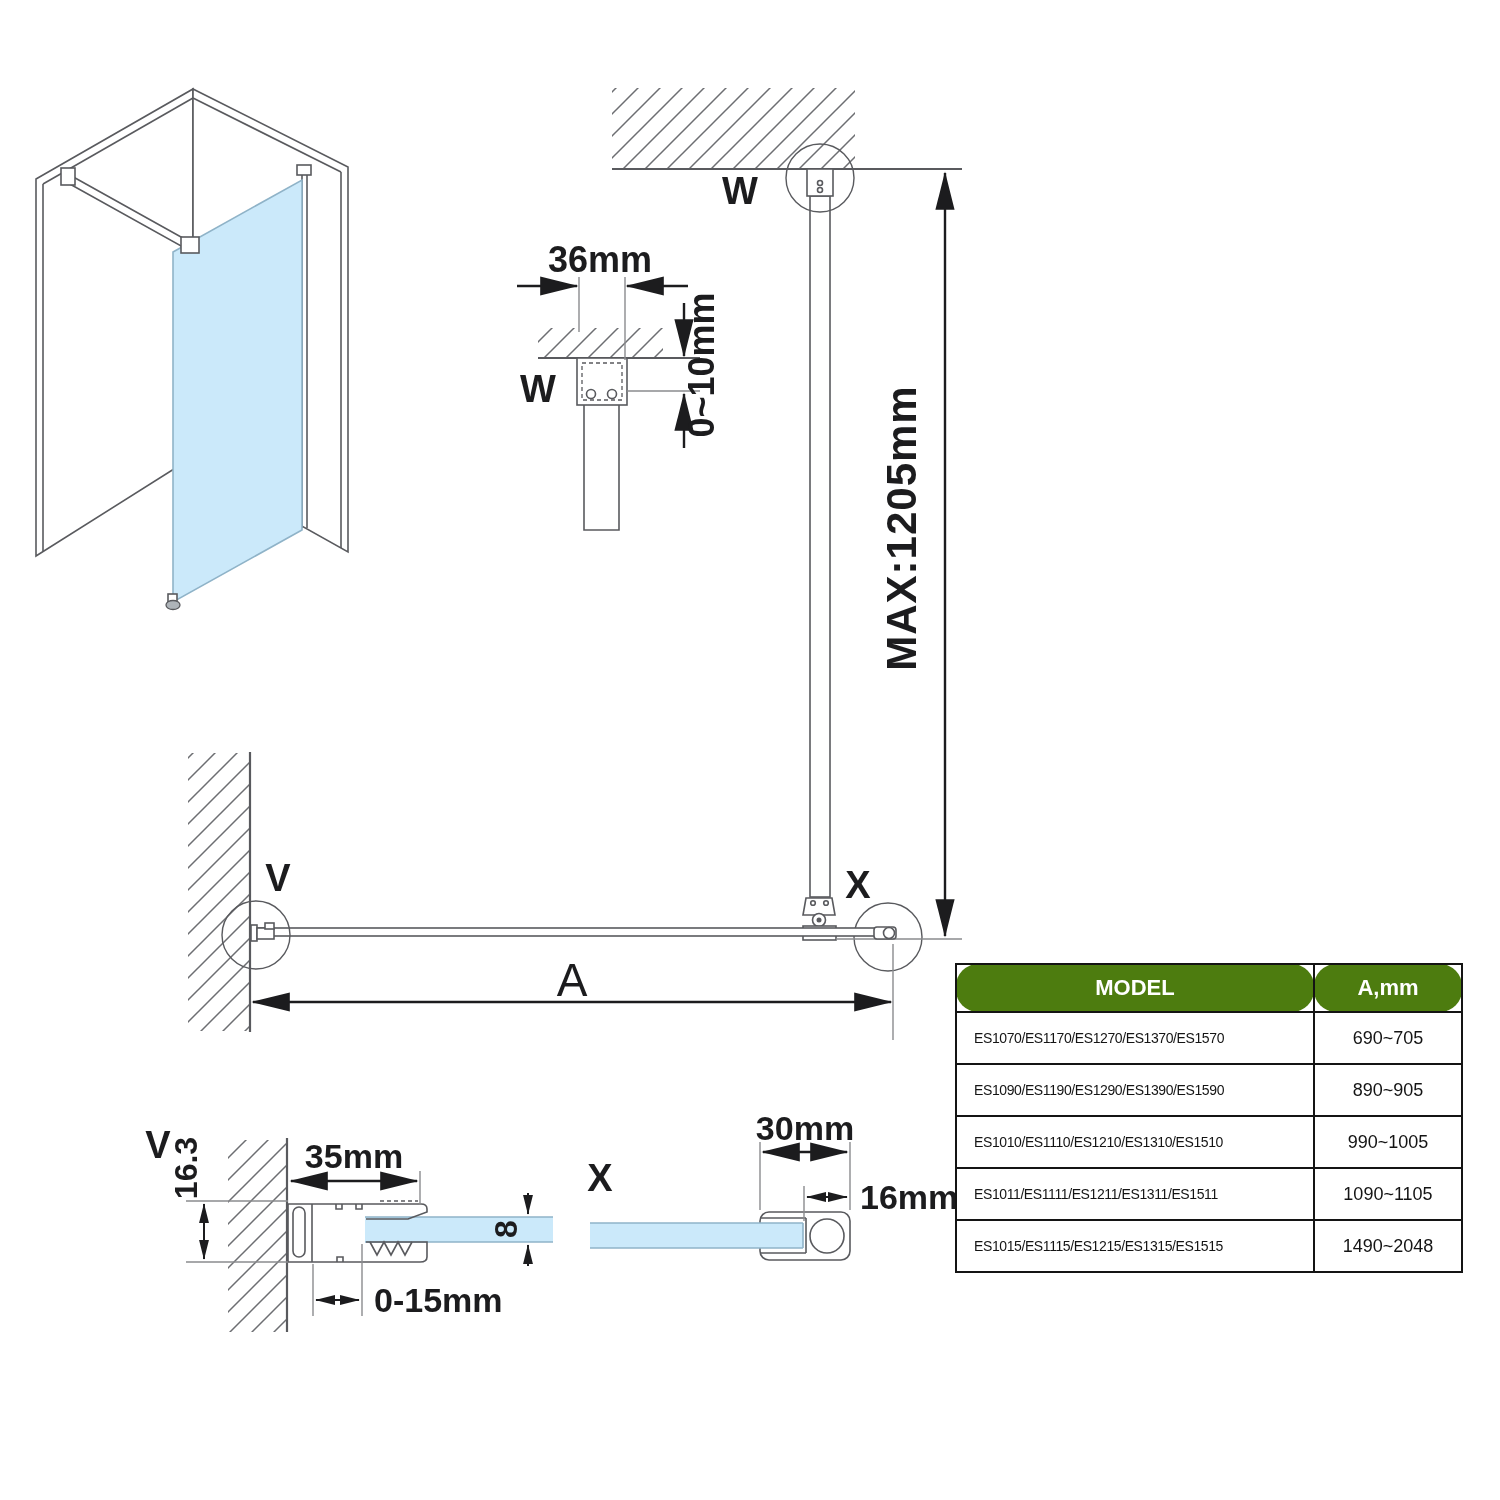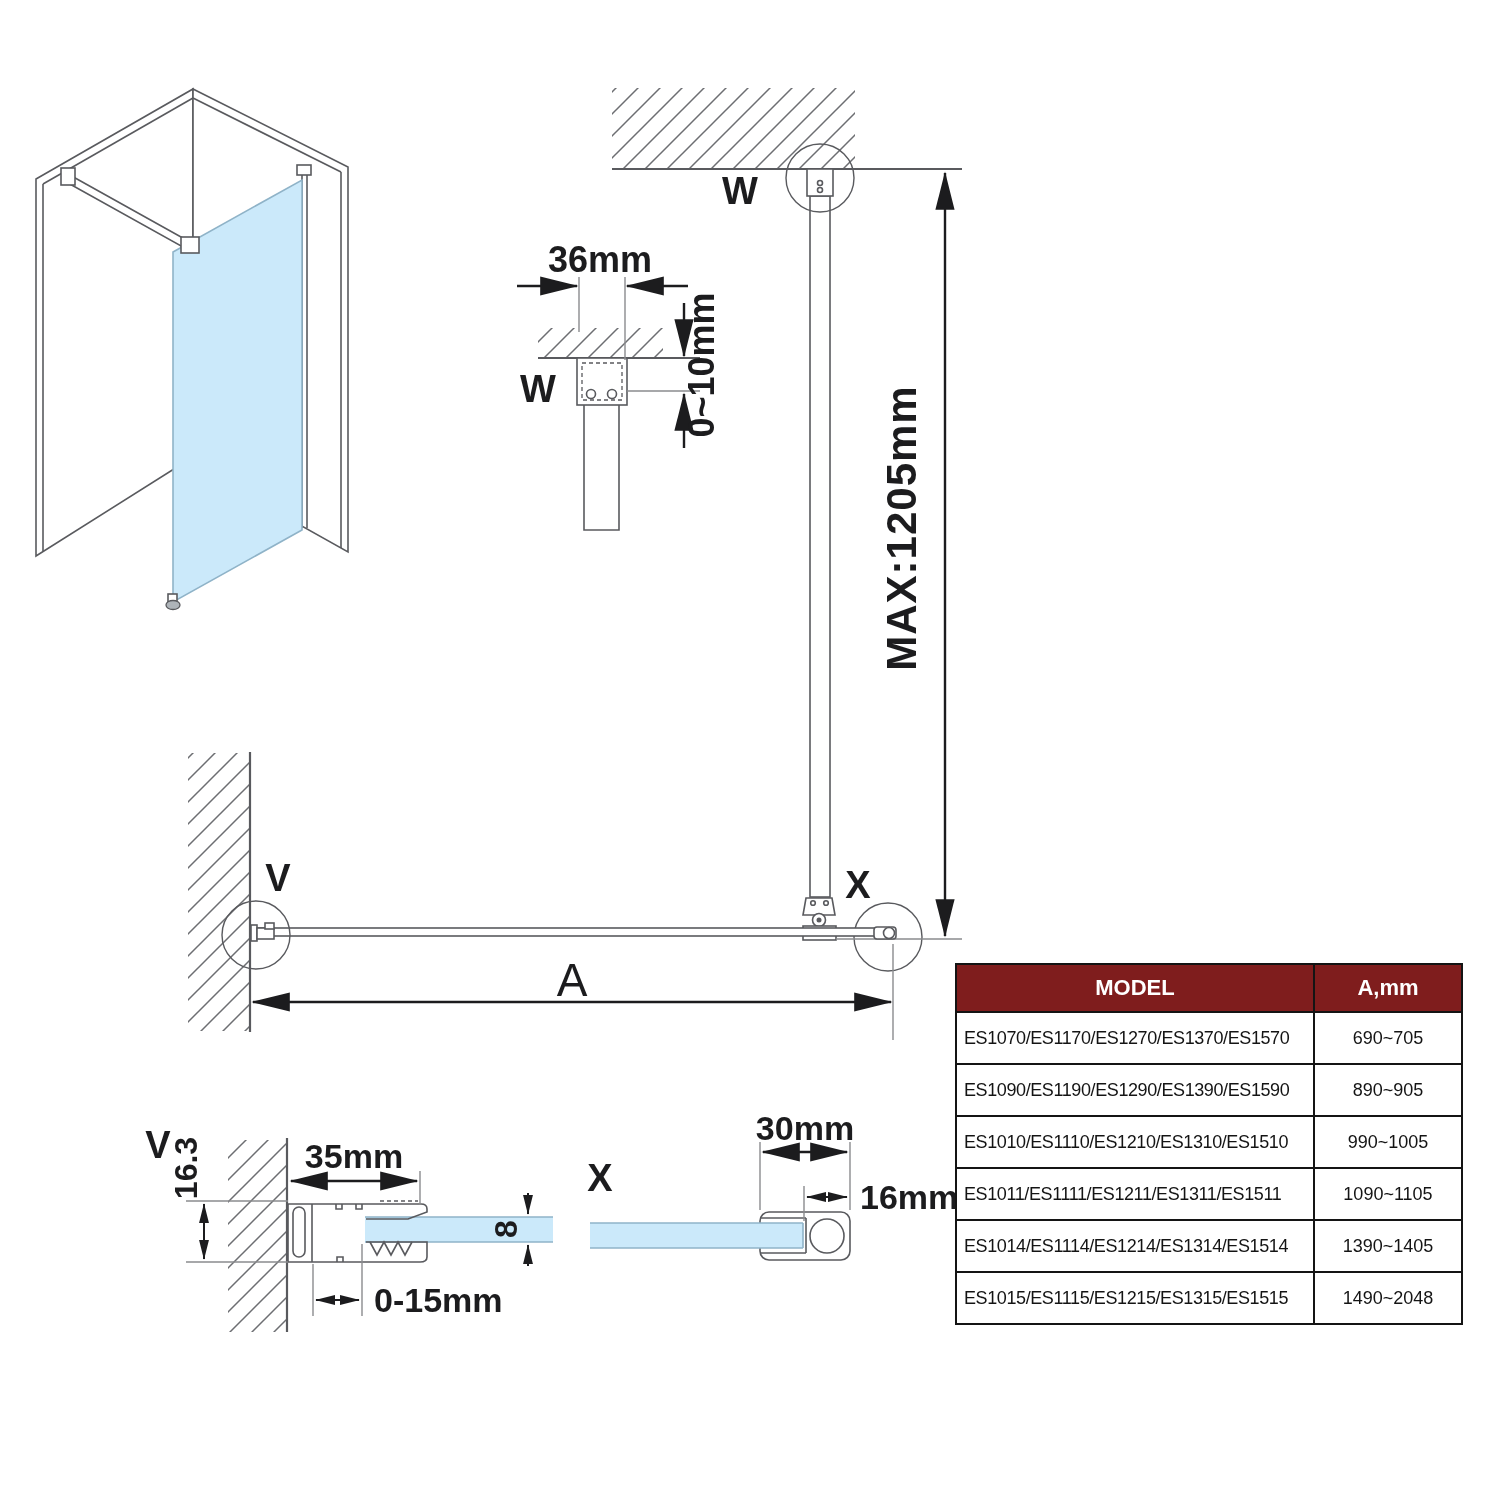--- a/index.html
+++ b/index.html
@@ -27,24 +27,24 @@
   .t36 {font-size:36px;}
   .t34 {font-size:34px;}
   .t32 {font-size:32px;}
   .tmax{font-size:42px;letter-spacing:1px;}
   .ta  {font-family:"Liberation Sans",sans-serif;font-weight:normal;font-size:46px;fill:#1c1c1e;}
 
   
   table.spec{position:absolute;left:955px;top:963px;width:506px;border-collapse:collapse;
              table-layout:fixed;background:#fff;}
   table.spec th,table.spec td{border:2px solid #141414;overflow:hidden;}
-  table.spec thead th{background:#7f1d1d;color:#ffffff;font-size:22px;font-weight:bold;
-             height:44px;text-align:center;}
+  table.spec thead th{background:#4d7c0f;color:#ffffff;font-size:22px;font-weight:bold;
+             height:44px;text-align:center;border-radius:22px;}
   table.spec td{height:48px;color:#141414;}
-  td.model{font-size:18px;letter-spacing:-0.4px;padding-left:7px;white-space:nowrap;}
+  td.model{font-size:14px;letter-spacing:-0.4px;padding-left:17px;white-space:nowrap;}
   td.aval {font-size:18px;text-align:center;}
 </style>
 </head>
 <body>
 
 <div id="canvas">
 
 <svg width="1500" height="1500" viewBox="0 0 1500 1500">
   <defs>
     <marker id="arr" viewBox="0 0 12 6" refX="11.5" refY="3" markerWidth="16" markerHeight="8" orient="auto-start-reverse">
@@ -226,23 +226,19 @@
         </tr>
     <tr>
       <td class="model">ES1010/ES1110/ES1210/ES1310/ES1510</td>
       <td class="aval">990~1005</td>
         </tr>
     <tr>
       <td class="model">ES1011/ES1111/ES1211/ES1311/ES1511</td>
       <td class="aval">1090~1105</td>
         </tr>
     <tr>
-      <td class="model">ES1014/ES1114/ES1214/ES1314/ES1514</td>
-      <td class="aval">1390~1405</td>
-        </tr>
-    <tr>
       <td class="model">ES1015/ES1115/ES1215/ES1315/ES1515</td>
       <td class="aval">1490~2048</td>
         </tr>
   </tbody>
 </table>
 
 </div>
 
 </body></html>

